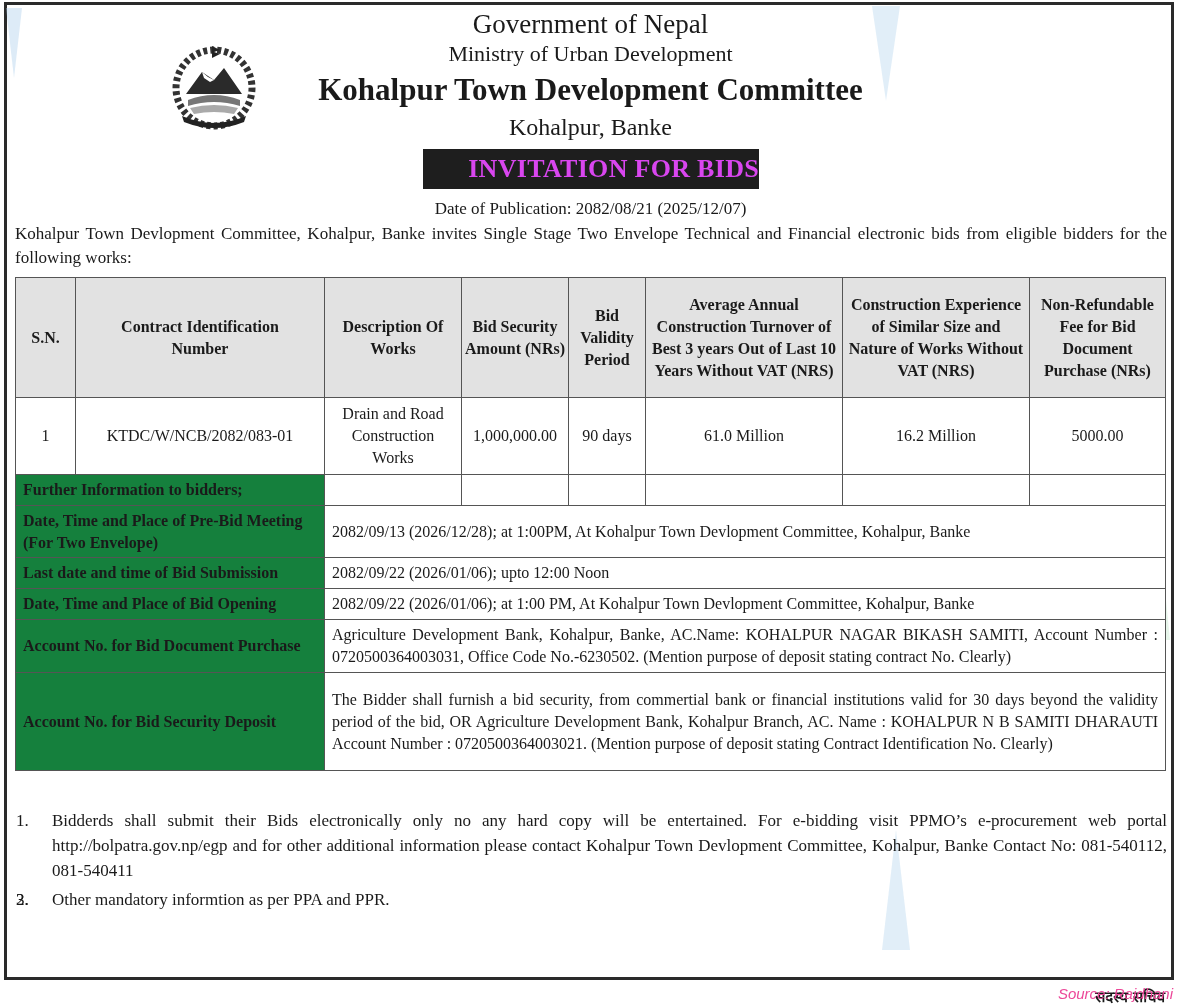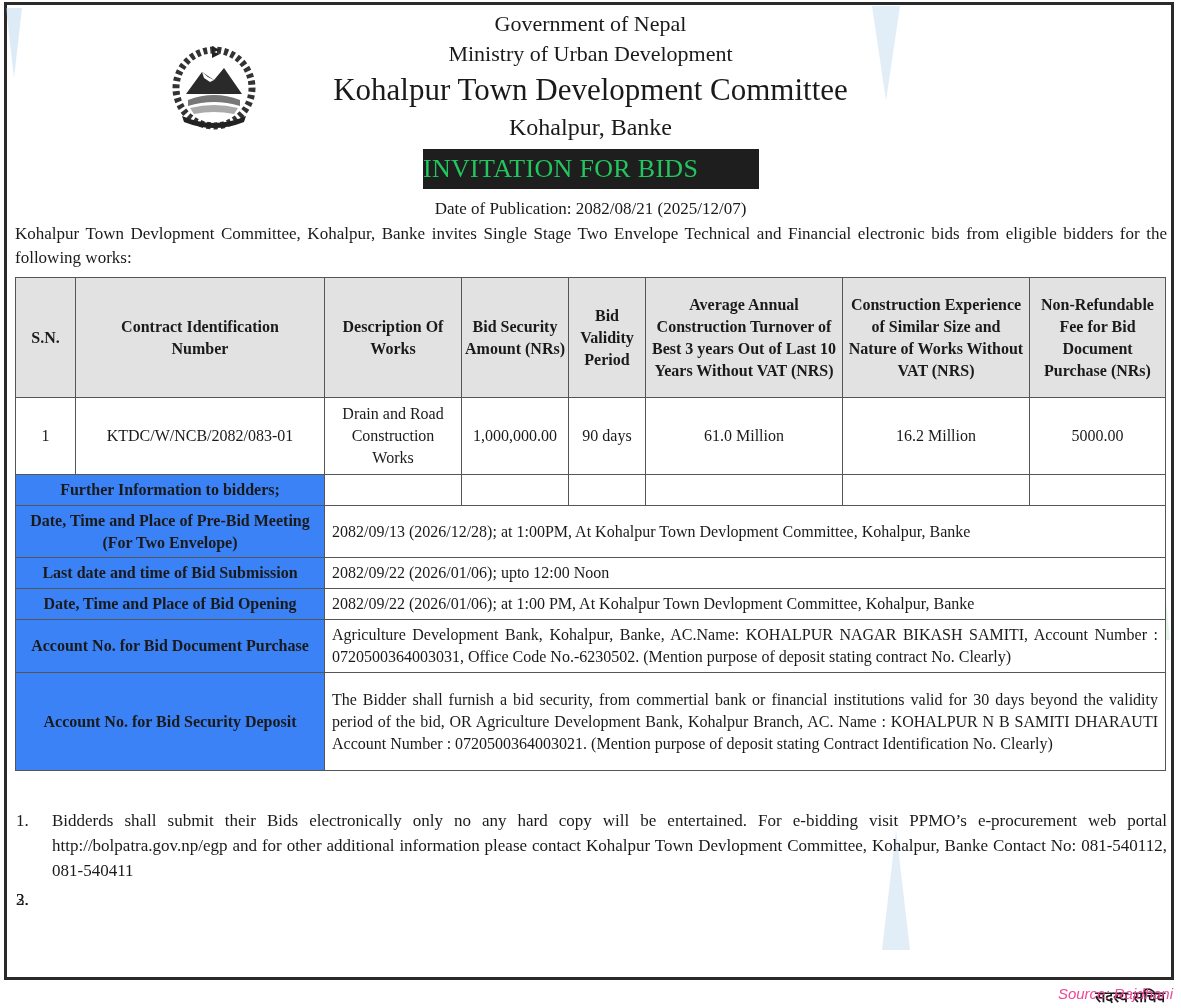--- a/index.html
+++ b/index.html
@@ -14,46 +14,46 @@
   
   .wm { position: absolute; pointer-events: none; }
   .wm-tri { width: 0; height: 0; }
   .tri1 { left: 872px; top: 6px; border-left: 14px solid transparent; border-right: 14px solid transparent; border-top: 95px solid rgba(170,205,235,0.35); }
   .tri2 { left: 882px; top: 830px; border-left: 14px solid transparent; border-right: 14px solid transparent; border-bottom: 120px solid rgba(170,205,235,0.35); }
   .tri3 { left: 268px; top: 510px; border-left: 12px solid transparent; border-right: 12px solid transparent; border-bottom: 110px solid rgba(140,210,160,0.22); }
   .tri4 { left: 6px; top: 8px; border-left: 8px solid transparent; border-right: 8px solid transparent; border-top: 70px solid rgba(170,205,235,0.4); }
   .tri5 { left: 1150px; top: 540px; border-left: 10px solid transparent; border-right: 10px solid transparent; border-bottom: 100px solid rgba(140,210,160,0.22); }
 
   .header { position: absolute; left: 0; top: 0; width: 1181px; text-align: center; }
-  .hdr-gov { position: absolute; left: 0; width: 1181px; top: 11px; font-size: 22px; line-height: 26px; }
+  .hdr-gov { position: absolute; left: 0; width: 1181px; top: 11px; font-size: 27px; line-height: 26px; }
   .hdr-ministry { position: absolute; left: 0; width: 1181px; top: 41px; font-size: 22px; line-height: 26px; }
-  .hdr-title { position: absolute; left: 0; width: 1181px; top: 72px; font-size: 31px; line-height: 36px; font-weight: normal; }
+  .hdr-title { position: absolute; left: 0; width: 1181px; top: 72px; font-size: 31px; line-height: 36px; font-weight: bold; }
   .hdr-place { position: absolute; left: 0; width: 1181px; top: 113px; font-size: 24px; line-height: 28px; }
   .banner {
     position: absolute; left: 423px; top: 149px; width: 336px; height: 40px;
-    background: #1e1e1e; color: #22c55e; font-size: 26px; font-weight: normal; line-height: 40px;
-    text-align: left; letter-spacing: 0.3px;
+    background: #1e1e1e; color: #d946ef; font-size: 26px; font-weight: bold; line-height: 40px;
+    text-align: right; letter-spacing: 0.3px;
   }
   .pubdate { position: absolute; left: 0; width: 1181px; top: 198px; font-size: 17px; line-height: 22px; text-align: center; }
 
   .emblem { position: absolute; left: 164px; top: 44px; width: 100px; height: 88px; }
 
   .intro {
     position: absolute; left: 15px; top: 222px; width: 1152px; font-size: 17px; line-height: 24px;
     text-align: justify; text-align-last: left;
   }
 
   table.bids {
     position: absolute; left: 15px; top: 277px; width: 1151px; border-collapse: collapse; font-size: 16px;
     table-layout: fixed;
   }
   table.bids td, table.bids th { border: 1.5px solid #555; vertical-align: middle; }
   table.bids th { background: #e2e2e2; font-weight: bold; text-align: center; line-height: 22px; padding: 0 3px; font-size: 16px; }
   table.bids td.c { text-align: center; line-height: 22px; }
-  table.bids td.lbl { background: #3b82f6; font-weight: bold; padding: 0 7px; line-height: 22px; text-align: center; }
+  table.bids td.lbl { background: #15803d; font-weight: bold; padding: 0 7px; line-height: 22px; }
   table.bids td.val { padding: 0 7px; line-height: 22px; background: #ffffff; }
   table.bids td.just { text-align: justify; text-align-last: left; }
 
   .notes { position: absolute; left: 15px; top: 808px; width: 1152px; font-size: 17px; line-height: 25px; }
   .note { position: relative; padding-left: 37px; margin-bottom: 4px; text-align: justify; text-align-last: left; }
   .note .num { position: absolute; left: 1px; top: 0; }
 
   .signature { position: absolute; right: 16px; top: 950px; font-family: "DejaVu Sans", sans-serif; font-size: 15px; font-weight: bold; margin-top: 36px; }
   .source { position: absolute; right: 8px; top: 985px; font-family: "Liberation Sans", sans-serif; font-style: italic; font-size: 15px; color: #ec4899; }
 </style>
@@ -160,17 +160,18 @@
 <div class="notes">
   <div class="note">
     <span class="num">1.</span>
     <span>Bidderds shall submit their Bids electronically only no any hard copy will be entertained. For e-bidding visit PPMO’s e-procurement web portal http://bolpatra.gov.np/egp and for other additional information please contact Kohalpur Town Devlopment Committee, Kohalpur, Banke Contact No: 081-540112, 081-540411</span>
   </div>
   <div class="note">
     <span class="num">2.</span>
   </div>
   <div class="note">
     <span class="num">3.</span>
+    <span>Other mandatory informtion as per PPA and PPR.</span>
   </div>
 </div>
 
 <div class="signature">सदस्य सचिव</div>
 <div class="source">Source: Rajdhani</div>
 
 </body></html>

